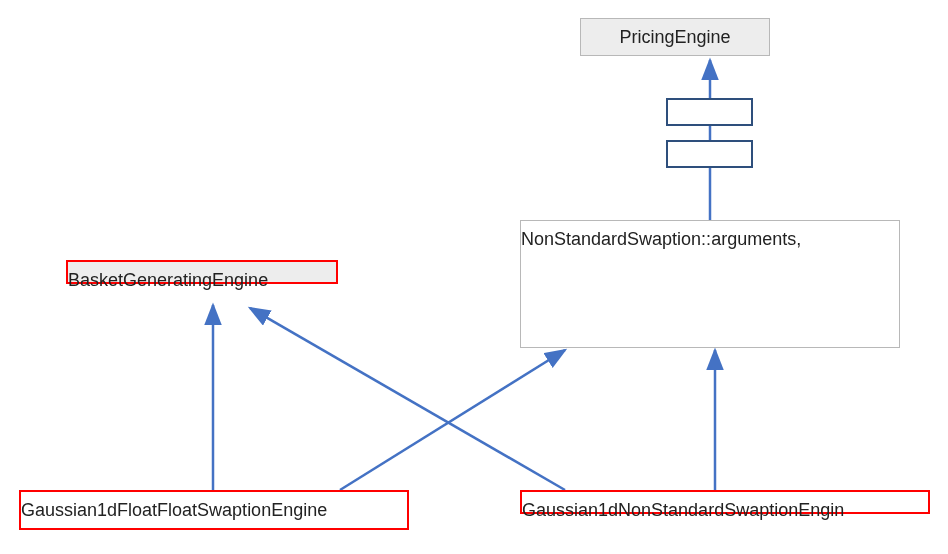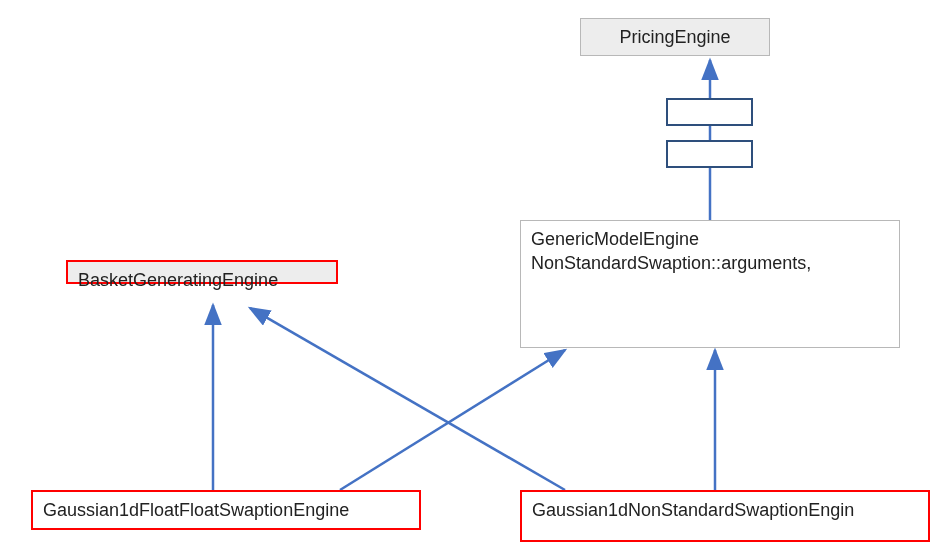--- a/index.html
+++ b/index.html
@@ -10,21 +10,21 @@
     background: #ffffff;
     font-family: "Segoe UI", Arial, sans-serif;
     font-size: 18px;
     color: #222;
     position: relative;
     overflow: hidden;
   }
   .box {
     position: absolute;
     box-sizing: border-box;
-    padding: 6px 10px;
+    padding: 6px 0;
     line-height: 1.35;
     background: #ffffff;
   }
   .box.gray-border {
     border: 1px solid #b8b8b8;
   }
   .box.red-border {
     border: 2px solid #ff0000;
   }
   .box.light-fill {
@@ -70,23 +70,22 @@
 
 <div class="box gray-border light-fill" style="left:580px; top:18px; width:190px; height:38px; text-align:center;">
   <span>PricingEngine</span>
 </div>
 
 <div class="box red-border light-fill" style="left:66px; top:260px; width:272px; height:24px;">
   <span>BasketGeneratingEngine</span>
 </div>
 
 <div class="box gray-border" style="left:520px; top:220px; width:380px; height:128px;">
-  <div>GenericModelEngine</div>
   <div>NonStandardSwaption::arguments,</div>
 </div>
 
-<div class="box red-border" style="left:31px; top:490px; width:390px; height:40px;">
+<div class="box red-border" style="left:19px; top:490px; width:390px; height:40px;">
   <span>Gaussian1dFloatFloatSwaptionEngine</span>
 </div>
 
-<div class="box red-border" style="left:520px; top:490px; width:410px; height:52px;">
+<div class="box red-border" style="left:520px; top:490px; width:410px; height:24px;">
   <span>Gaussian1dNonStandardSwaptionEngin</span>
 </div>
 
 </body></html>

